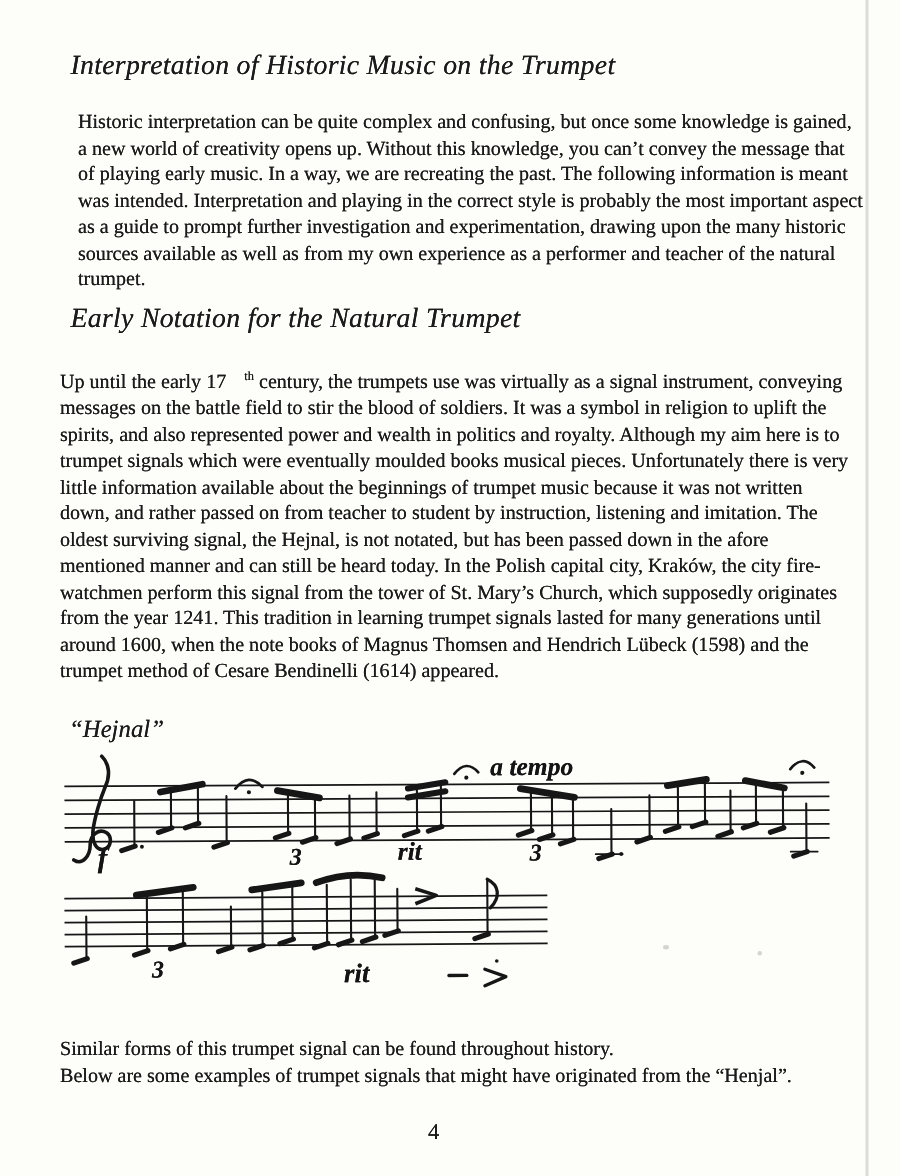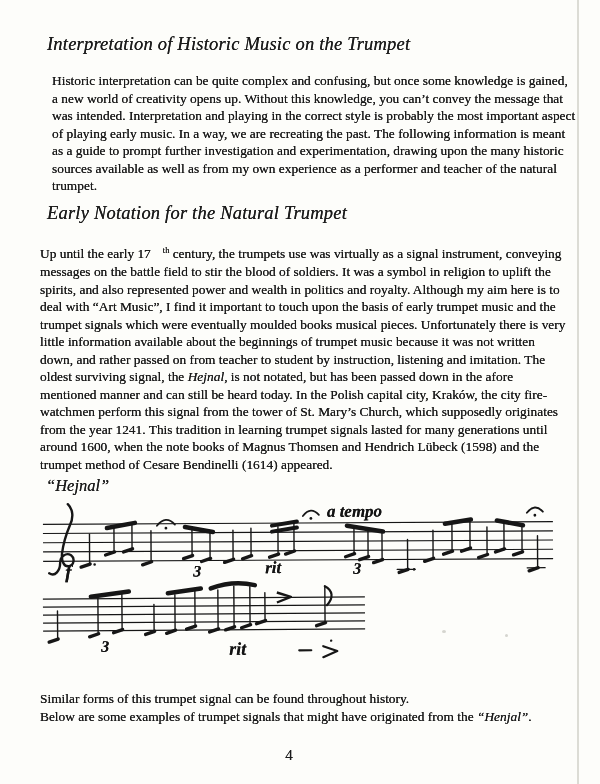--- a/index.html
+++ b/index.html
@@ -9,55 +9,54 @@
         text-shadow:0 0 .35px currentColor;}
   .h1{position:absolute;left:47px;font-size:18.5px;font-style:italic;letter-spacing:.2px;white-space:nowrap;text-align:center;}
   .h1.first{top:34px;}
   .h1.second{top:203px;}
   .h3{position:absolute;left:46px;top:476px;font-size:16.5px;font-style:italic;white-space:nowrap;}
   .para{position:absolute;left:40px;font-size:13.4px;line-height:17.55px;}
   .para .line{white-space:nowrap;}
   .p1{top:72px;margin-left:12px;}
   .p2{top:242px;}
   .footer{top:690px;line-height:17.9px;}
-  .it{font-style:italic;}
+  .it{}
   .sup{vertical-align:super;font-size:.62em;margin-left:12px;}
   .pagenum{position:absolute;left:0;right:22px;top:747px;text-align:center;font-size:15px;}
   .music{position:absolute;left:35px;top:500px;}
   .music path,.music line{stroke:#161616;fill:none;}
   .music text{font-family:"Liberation Serif","DejaVu Serif",serif;font-style:italic;font-weight:bold;fill:#141414;}
   .edge{position:absolute;left:577px;top:0;width:2px;height:784px;background:#dcdcd5;}
   .speck{position:absolute;background:#d5d5cf;border-radius:50%;}
   .speck.a{left:442px;top:630px;width:4px;height:3px;}
   .speck.b{left:505px;top:634px;width:3px;height:3px;}
 </style>
 </head>
 <body>
 
 <div class="page">
 
   <div class="h1 first">Interpretation of Historic Music on the Trumpet</div>
 
   <div class="para p1">
       <div class="line">Historic interpretation can be quite complex and confusing, but once some knowledge is gained,</div>
       <div class="line">a new world of creativity opens up. Without this knowledge, you can’t convey the message that</div>
+      <div class="line">of playing early music. In a way, we are recreating the past. The following information is meant</div>
       <div class="line">was intended. Interpretation and playing in the correct style is probably the most important aspect</div>
-      <div class="line">of playing early music. In a way, we are recreating the past. The following information is meant</div>
       <div class="line">as a guide to prompt further investigation and experimentation, drawing upon the many historic</div>
       <div class="line">sources available as well as from my own experience as a performer and teacher of the natural</div>
       <div class="line">trumpet.</div>
     </div>
 
   <div class="h1 second">Early Notation for the Natural Trumpet</div>
 
   <div class="para p2">
       <div class="line"><span>Up until the early 17</span><span class="sup">th</span><span> century, the trumpets use was virtually as a signal instrument, conveying</span></div>
       <div class="line">messages on the battle field to stir the blood of soldiers. It was a symbol in religion to uplift the</div>
       <div class="line">spirits, and also represented power and wealth in politics and royalty. Although my aim here is to</div>
-      <div class="line">deal with “Art Music”, I find it important to touch upon the basis of early trumpet music and the</div>
       <div class="line">trumpet signals which were eventually moulded books musical pieces. Unfortunately there is very</div>
       <div class="line">little information available about the beginnings of trumpet music because it was not written</div>
       <div class="line">down, and rather passed on from teacher to student by instruction, listening and imitation. The</div>
       <div class="line"><span>oldest surviving signal, the </span><span class="it">Hejnal</span><span>, is not notated, but has been passed down in the afore</span></div>
       <div class="line">mentioned manner and can still be heard today. In the Polish capital city, Kraków, the city fire-</div>
       <div class="line">watchmen perform this signal from the tower of St. Mary’s Church, which supposedly originates</div>
       <div class="line">from the year 1241. This tradition in learning trumpet signals lasted for many generations until</div>
       <div class="line">around 1600, when the note books of Magnus Thomsen and Hendrich Lübeck (1598) and the</div>
       <div class="line">trumpet method of Cesare Bendinelli (1614) appeared.</div>
     </div>

